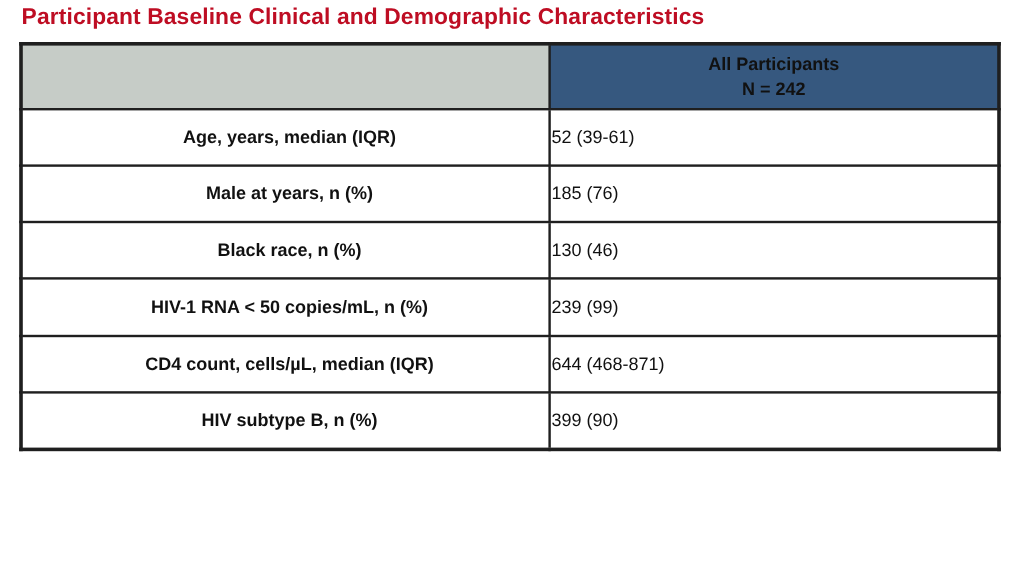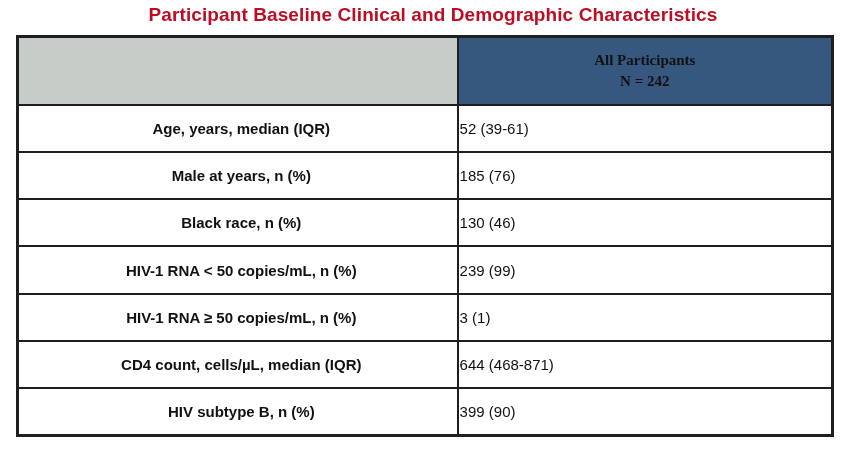--- a/index.html
+++ b/index.html
@@ -16,38 +16,37 @@
     position: relative;
     width: 848px;
     height: 474px;
   }
   .page-title {
     margin: 4px 0 0 18px;
     color: #BE0D23;
     font-size: 19px;
     font-weight: bold;
     letter-spacing: 0.1px;
-    text-align: center;
   }
   table.char-table {
     border-collapse: collapse;
     margin: 9px 0 0 16px;
     width: 818px;
     table-layout: fixed;
     border: 3px solid #1f1f1f;
   }
   table.char-table td, table.char-table th {
     border: 2px solid #1f1f1f;
     font-size: 15px;
     color: #111111;
     vertical-align: middle;
   }
   col.c-label  { width: 54%; }
   col.c-value  { width: 46%; }
-  tr.header-row { height: 68px; font-family: Liberation Serif, serif; }
+  tr.header-row { height: 54px; }
   tr.data-row   { height: 47.3px; }
   th.header-empty {
     background: #C6CCC7;
   }
   th.header-col {
     background: #36587F;
     color: #ffffff;
     font-weight: bold;
     text-align: center;
     font-size: 15px;
@@ -95,24 +94,20 @@
       </tr>
       <tr class="data-row">
         <td class="label-cell">Black race, n (%)</td>
         <td class="value-cell">130 (46)</td>
       </tr>
       <tr class="data-row">
         <td class="label-cell">HIV-1 RNA &lt; 50 copies/mL, n (%)</td>
         <td class="value-cell">239 (99)</td>
       </tr>
       <tr class="data-row">
-        <td class="label-cell">HIV-1 RNA ≥ 50 copies/mL, n (%)</td>
-        <td class="value-cell">3 (1)</td>
-      </tr>
-      <tr class="data-row">
         <td class="label-cell">CD4 count, cells/µL, median (IQR)</td>
         <td class="value-cell">644 (468-871)</td>
       </tr>
       <tr class="data-row">
         <td class="label-cell">HIV subtype B, n (%)</td>
         <td class="value-cell">399 (90)</td>
       </tr>
     </tbody>
   </table>
 

